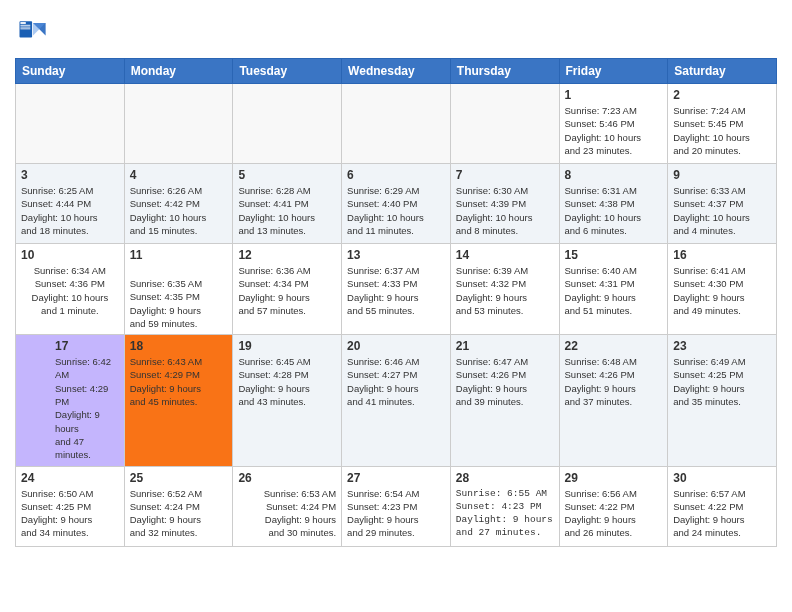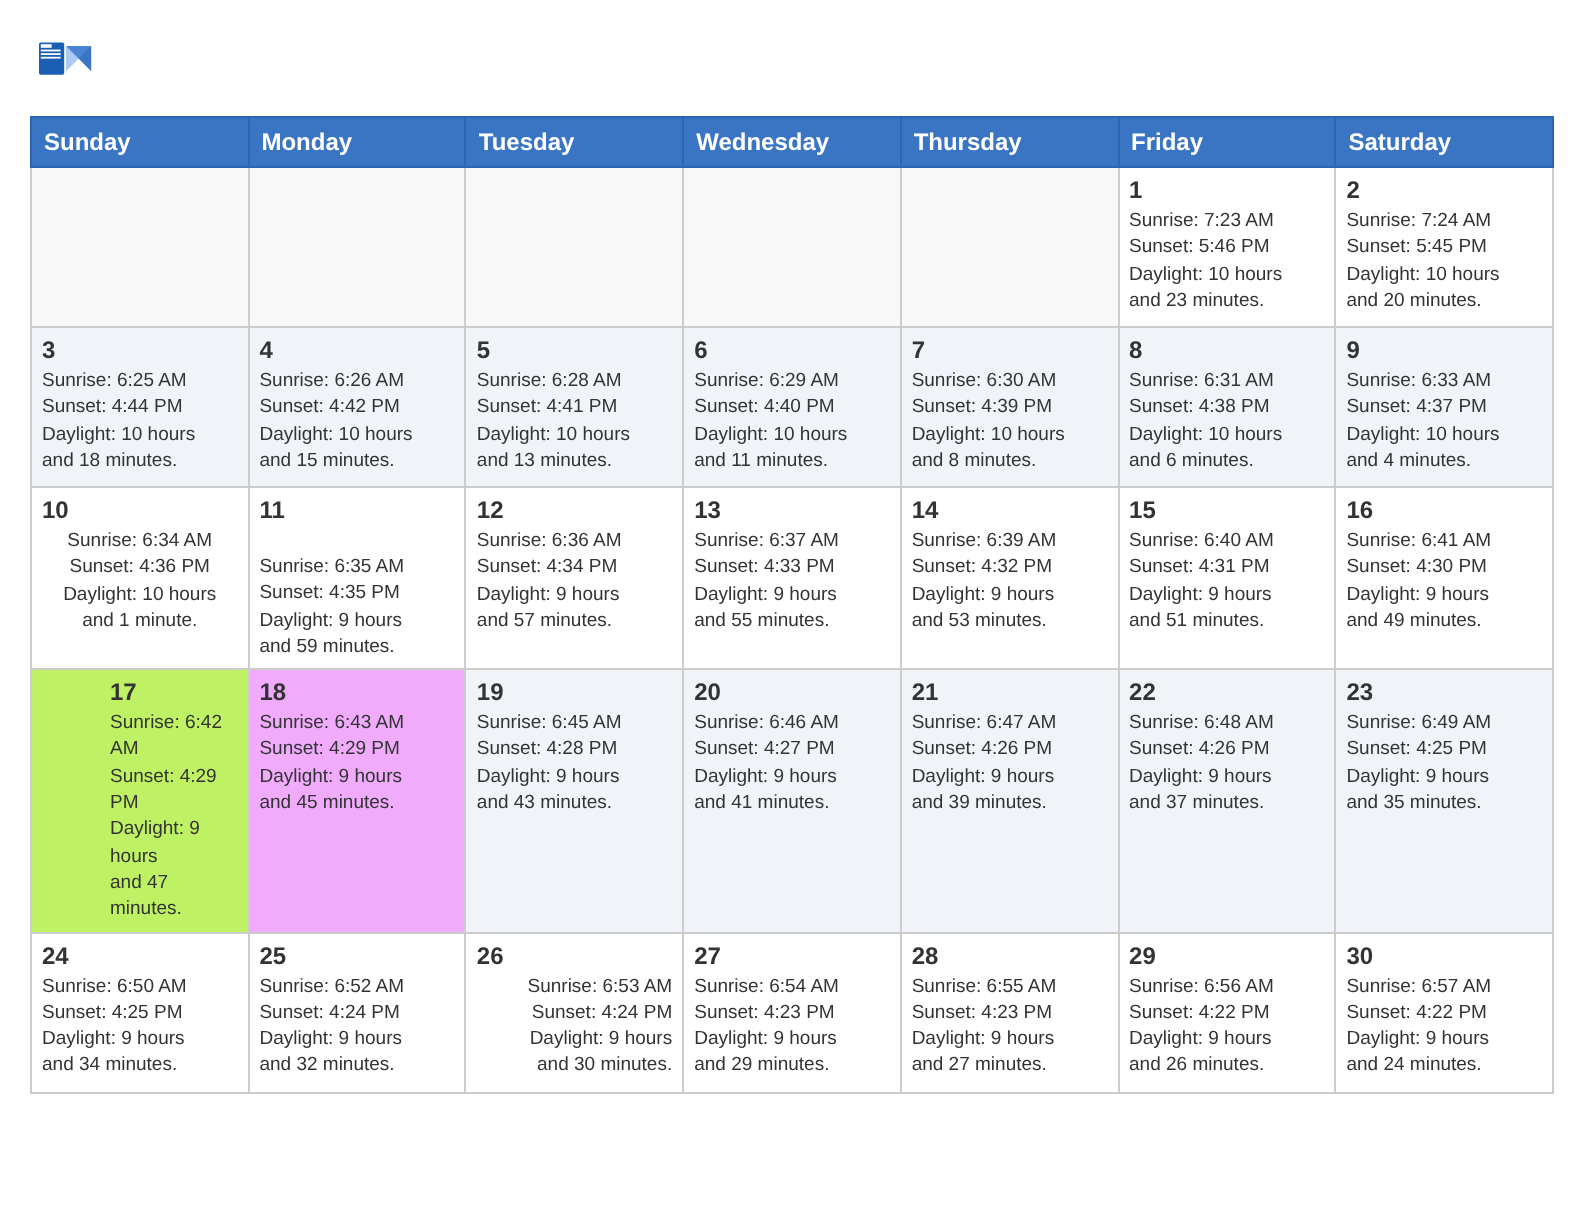--- a/index.html
+++ b/index.html
@@ -234,28 +234,28 @@
         </td>
         <td>
           <span class="day-number">16</span>
           <div class="day-info" style="white-space: pre-line;">Sunrise: 6:41 AM
 Sunset: 4:30 PM
 Daylight: 9 hours
 and 49 minutes.</div>
         </td>
       </tr>
       <tr>
-        <td style="background: #bef264; padding-left: 39px;">
+        <td style="background: #c4b5fd; padding-left: 39px;">
           <span class="day-number">17</span>
           <div class="day-info" style="white-space: pre-line;">Sunrise: 6:42 AM
 Sunset: 4:29 PM
 Daylight: 9 hours
 and 47 minutes.</div>
         </td>
-        <td style="background: #f0abfc; margin-top: 28px;">
+        <td style="background: #f97316; margin-top: 28px;">
           <span class="day-number">18</span>
           <div class="day-info" style="white-space: pre-line;">Sunrise: 6:43 AM
 Sunset: 4:29 PM
 Daylight: 9 hours
 and 45 minutes.</div>
         </td>
         <td style="background: rgb(240, 244, 248);">
           <span class="day-number">19</span>
           <div class="day-info" style="white-space: pre-line;">Sunrise: 6:45 AM
 Sunset: 4:28 PM
@@ -315,21 +315,21 @@
         </td>
         <td>
           <span class="day-number">27</span>
           <div class="day-info" style="white-space: pre-line;">Sunrise: 6:54 AM
 Sunset: 4:23 PM
 Daylight: 9 hours
 and 29 minutes.</div>
         </td>
         <td>
           <span class="day-number">28</span>
-          <div class="day-info" style="white-space: pre-line;">Sunrise: 6:55 AM
+          <div class="day-info" style="white-space: pre-line; font-family: Liberation Mono, monospace;">Sunrise: 6:55 AM
 Sunset: 4:23 PM
 Daylight: 9 hours
 and 27 minutes.</div>
         </td>
         <td>
           <span class="day-number">29</span>
           <div class="day-info" style="white-space: pre-line;">Sunrise: 6:56 AM
 Sunset: 4:22 PM
 Daylight: 9 hours
 and 26 minutes.</div>

